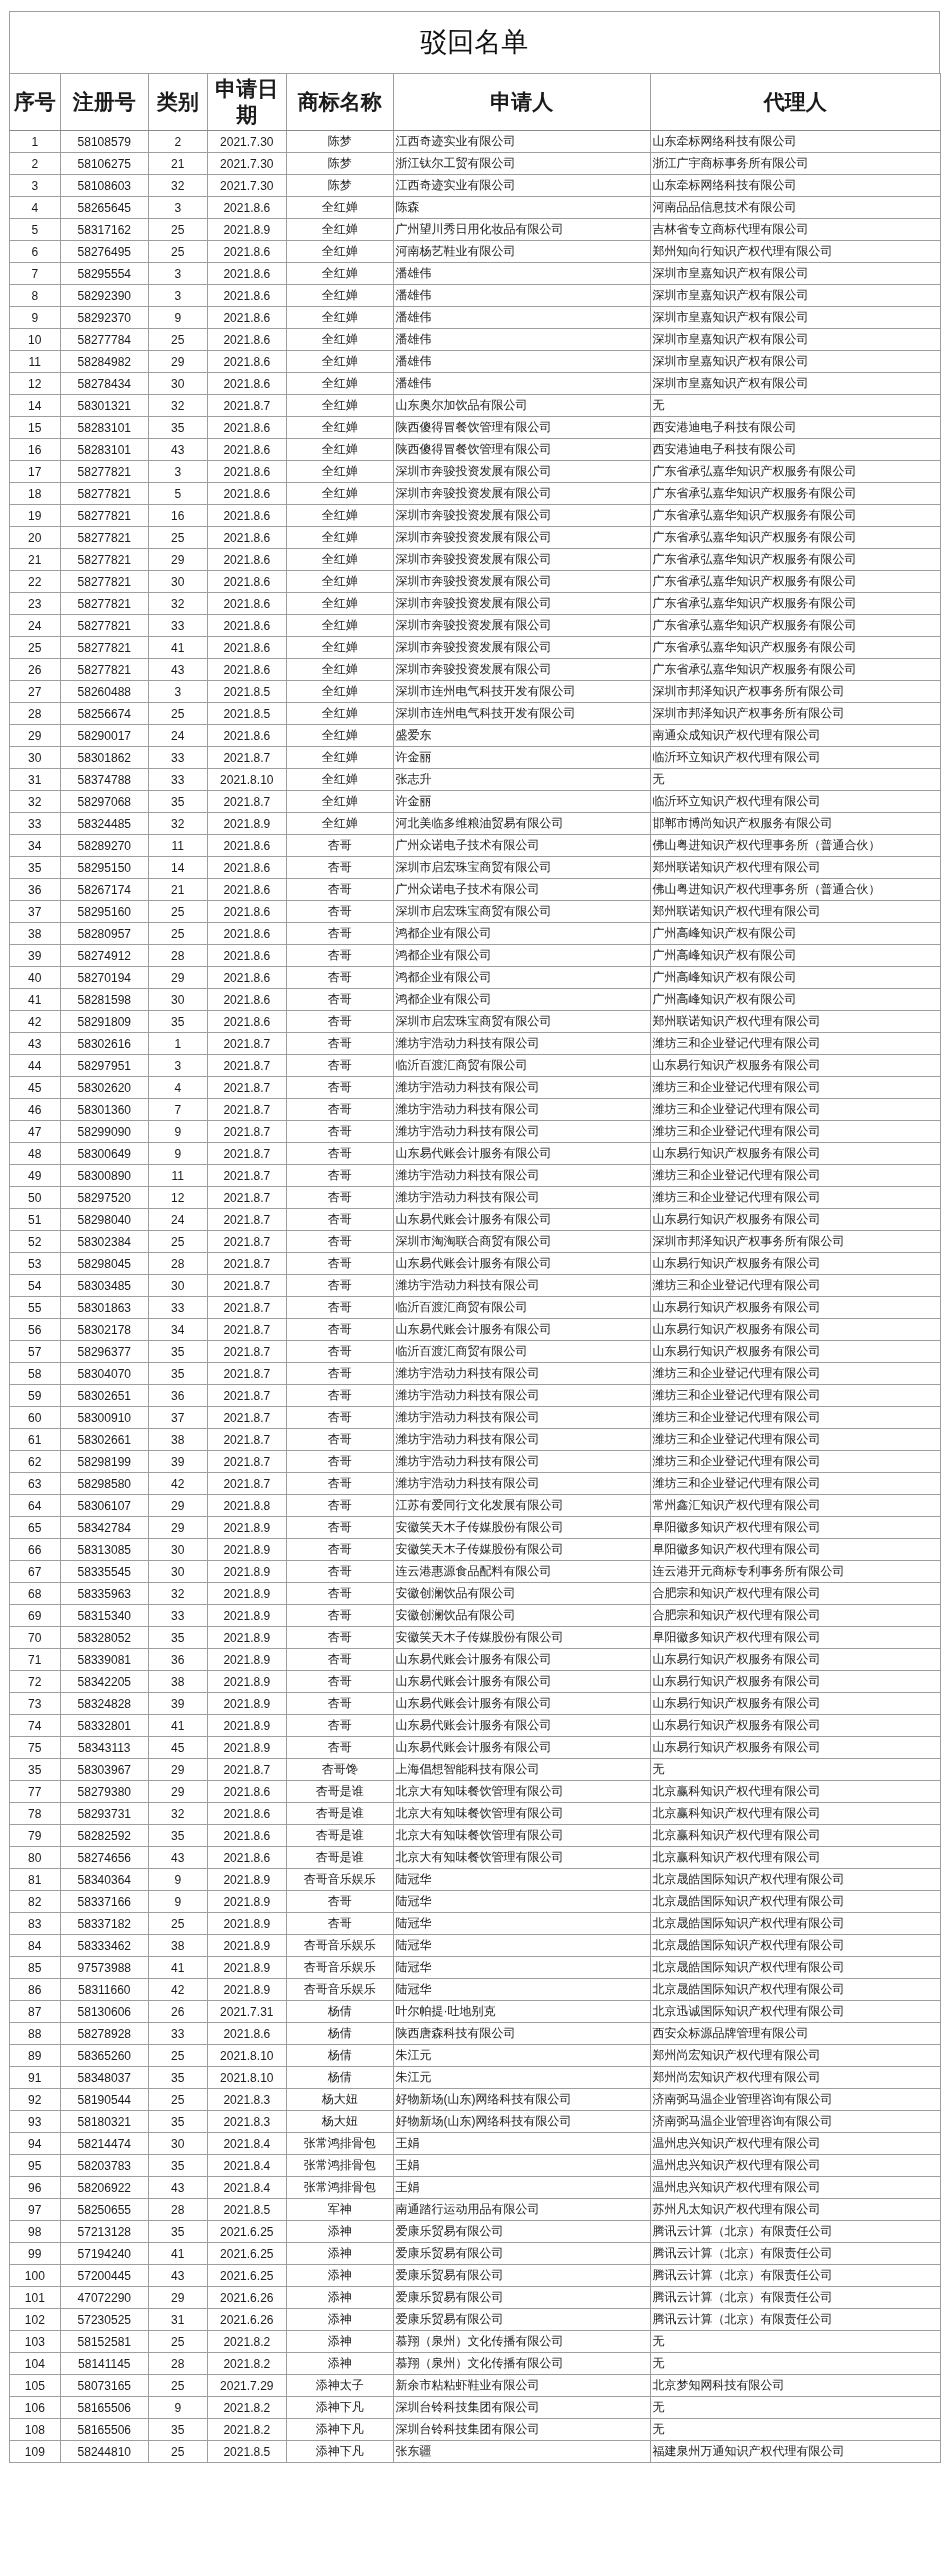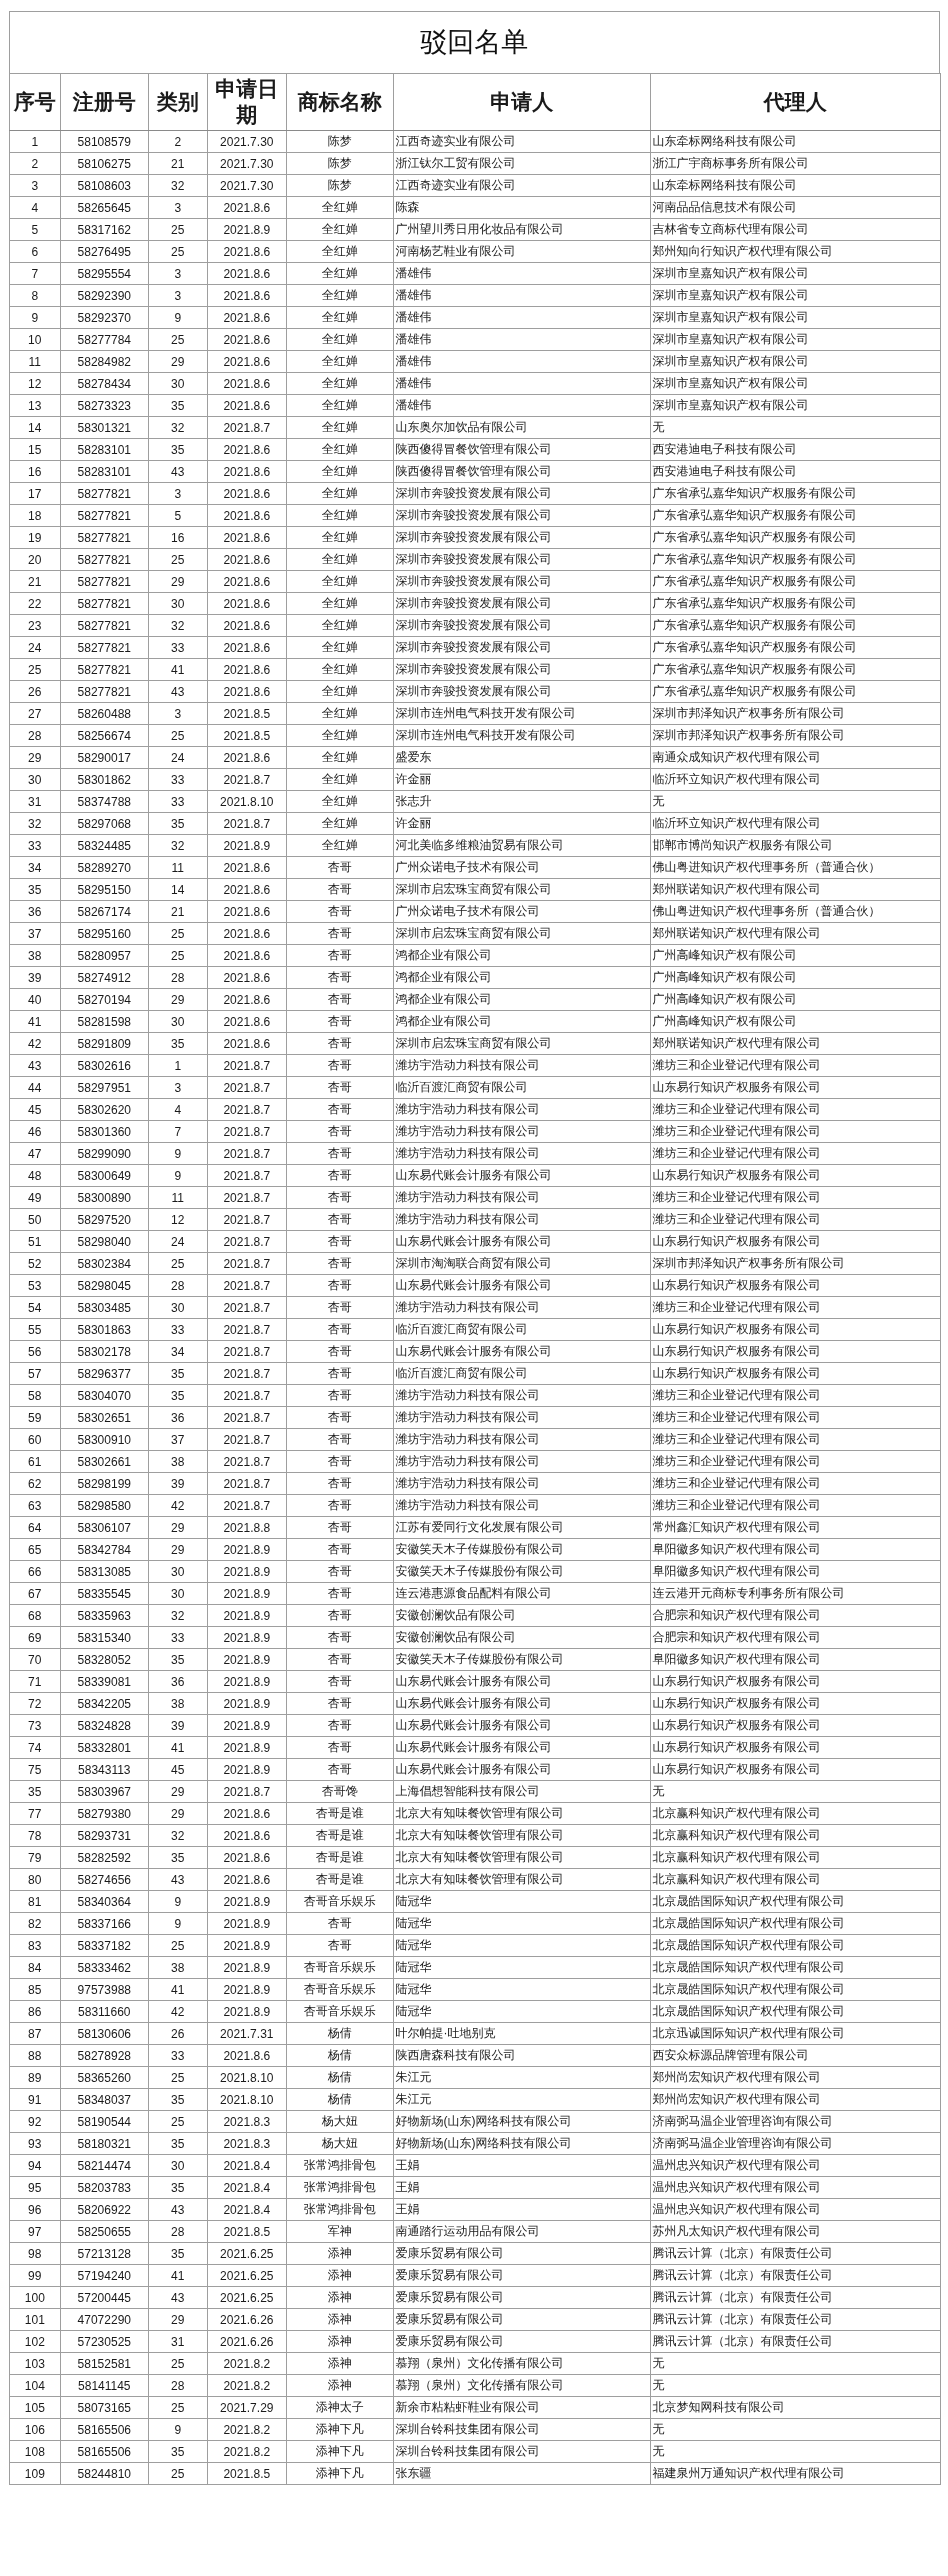--- a/index.html
+++ b/index.html
@@ -152,29 +152,20 @@
         <tr>
     <td class="c">12</td>
     <td class="c">58278434</td>
     <td class="c">30</td>
     <td class="c">2021.8.6</td>
     <td class="c">全红婵</td>
     <td class="l">潘雄伟</td>
     <td class="l">深圳市皇嘉知识产权有限公司</td>
   </tr>
         <tr>
-    <td class="c">13</td>
-    <td class="c">58273323</td>
-    <td class="c">35</td>
-    <td class="c">2021.8.6</td>
-    <td class="c">全红婵</td>
-    <td class="l">潘雄伟</td>
-    <td class="l">深圳市皇嘉知识产权有限公司</td>
-  </tr>
-        <tr>
     <td class="c">14</td>
     <td class="c">58301321</td>
     <td class="c">32</td>
     <td class="c">2021.8.7</td>
     <td class="c">全红婵</td>
     <td class="l">山东奥尔加饮品有限公司</td>
     <td class="l">无</td>
   </tr>
         <tr>
     <td class="c">15</td>

